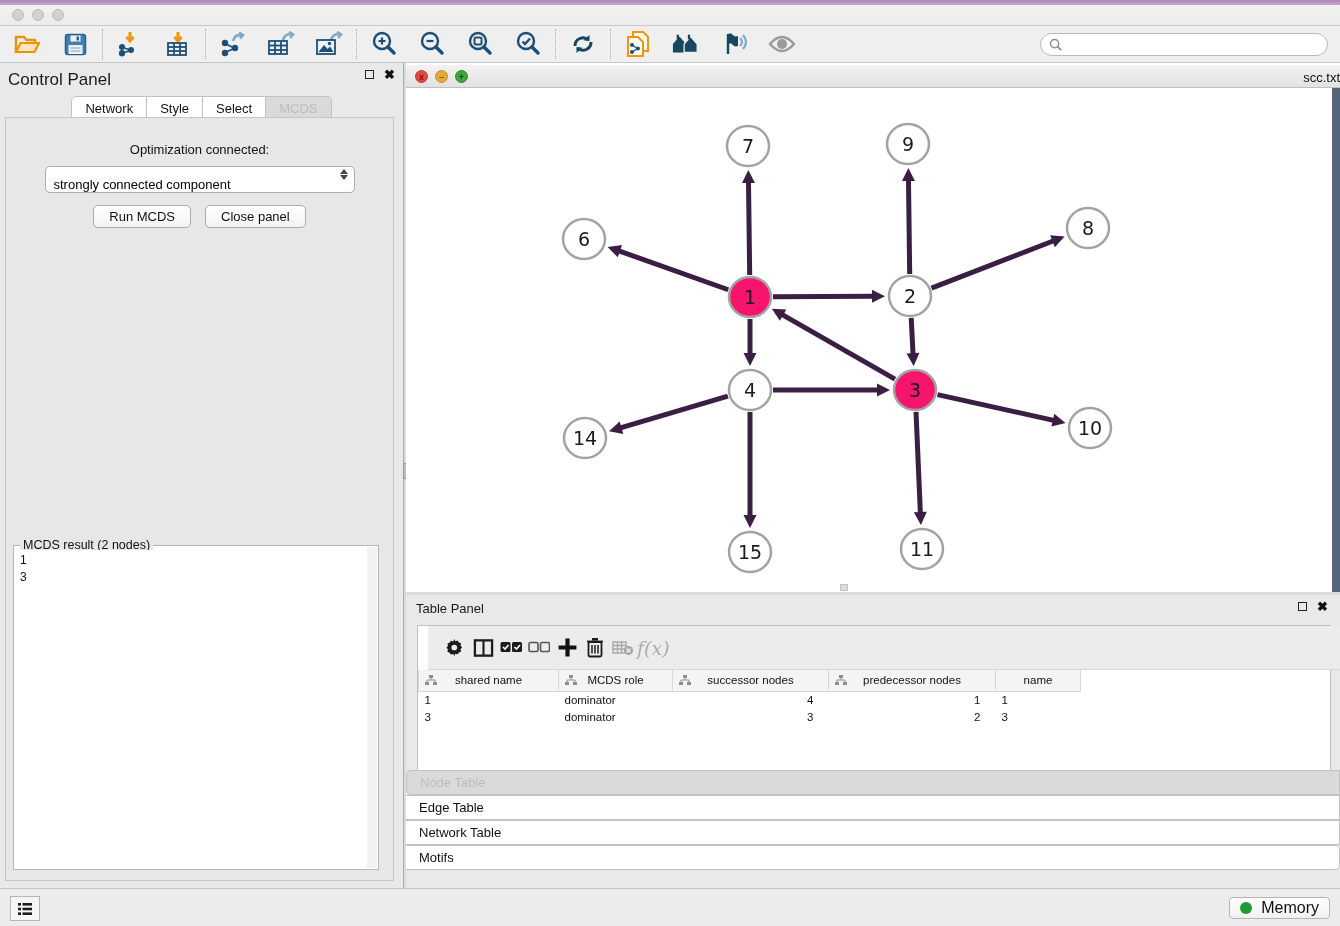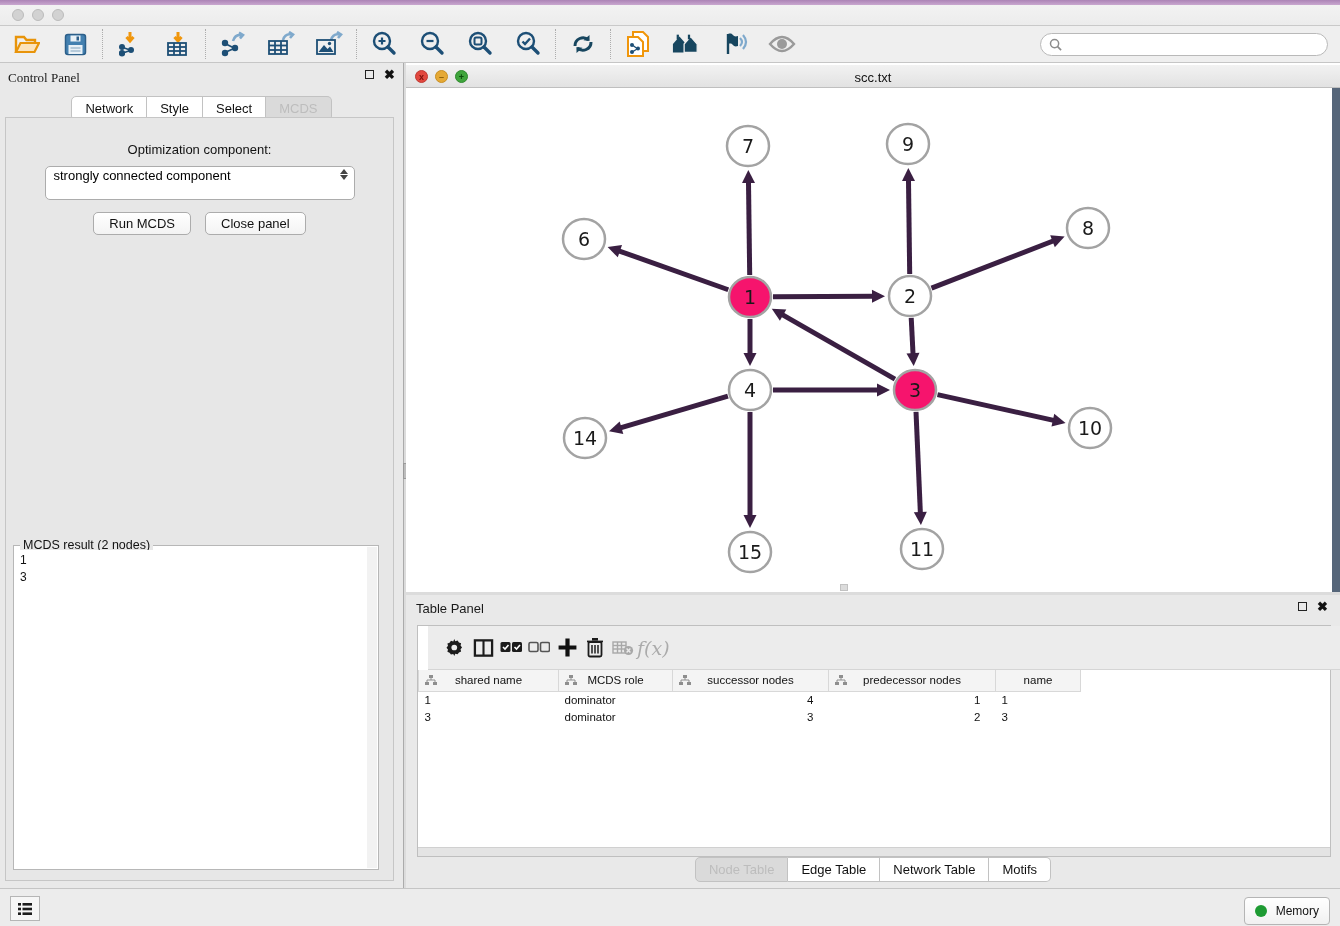--- a/index.html
+++ b/index.html
@@ -23,39 +23,39 @@
   .tsep { width:0; height:30px; border-left:1px dotted #ADADAD; }
   .icon-btn { width:28px; height:28px; display:flex; align-items:center; justify-content:center; cursor:default; }
   .searchbox { position:absolute; right:12px; top:7px; width:288px; height:23px;
     background:#fff; border:1px solid #B9B9B9; border-radius:12px;
     display:flex; align-items:center; padding-left:8px; gap:5px; }
   .searchbox input { border:none; outline:none; flex:1; font-size:12px; background:transparent; height:18px; }
 
   
   .control-panel { position:absolute; left:0; top:63px; width:403px; height:825px; background:#E9E9E9; }
   .panel-head { position:absolute; left:0; top:0; width:100%; height:28px; }
-  .panel-head .ptitle { position:absolute; left:8px; top:7px; font-size:13px; color:#1A1A1A;font-family:Liberation Serif, serif; }
+  .panel-head .ptitle { position:absolute; left:8px; top:7px; font-size:17px; color:#1A1A1A; }
   .panel-head .picons { position:absolute; right:8px; top:7px; display:flex; gap:10px; align-items:center; }
   .float-ic { width:9px; height:9px; border:1.5px solid #222; display:inline-block; }
   .close-ic { font-size:13px; font-weight:bold; color:#111; line-height:9px; }
 
   .seg { display:flex; justify-content:center; }
   .seg .tab { background:#fff; border:1px solid #C2C2C2; border-left:none;
     padding:4px 13px; font-size:13px; color:#111; white-space:nowrap; }
   .seg .tab:first-child { border-left:1px solid #C2C2C2; border-radius:5px 0 0 5px; }
   .seg .tab:last-child { border-radius:0 5px 5px 0; }
   .seg .tab.disabled { background:#DADADA; color:#BDBDBD; }
 
   .cp-tabs { position:absolute; top:33px; width:100%; }
   .cp-body { position:absolute; left:5px; right:9px; top:54px; bottom:7px;
     background:#E7E7E7; border:1px solid #C6C6C6; }
   .opt-label { margin-top:24px; text-align:center; font-size:13px; color:#111; }
   .opt-select { margin:9px auto 0; width:310px; height:27px; background:#fff;
-    border:1px solid #ACACAC; border-radius:5px; display:flex; align-items:flex-end;
-    padding:16px 8px; font-size:13px; position:relative; }
+    border:1px solid #ACACAC; border-radius:5px; display:flex; align-items:flex-start;
+    padding:10px 8px; font-size:13px; position:relative; }
   .opt-select .stepper { position:absolute; right:6px; top:2px; display:flex; flex-direction:column; gap:1px; }
   .opt-select .stepper i { width:0; height:0; border-left:4px solid transparent; border-right:4px solid transparent; }
   .opt-select .stepper i.up { border-bottom:5px solid #444; }
   .opt-select .stepper i.down { border-top:5px solid #444; }
   .btn-row { margin-top:12px; display:flex; justify-content:center; gap:14px; }
   .push-btn { background:linear-gradient(#FFF,#F3F3F3); border:1px solid #ACACAC; border-radius:5px;
     padding:3px 15px; font-size:13px; color:#111; }
 
   .result-fieldset { position:absolute; left:7px; right:14px; top:427px; bottom:10px;
     border:1px solid #B7B7B7; background:#fff; }
@@ -73,21 +73,21 @@
   
   .net-window { position:absolute; left:406px; top:63px; width:934px; height:529px; background:#fff; }
   .net-titlebar { position:absolute; left:0; top:2px; width:100%; height:23px;
     background:linear-gradient(#F2F2F2,#E2E2E2); border-bottom:1px solid #BFBFBF; }
   .net-tlights { position:absolute; left:9px; top:5px; display:flex; gap:7px; }
   .nt { width:13px; height:13px; border-radius:50%; font-size:9px; font-weight:bold;
     display:flex; align-items:center; justify-content:center; }
   .nt.red { background:#E1483F; border:1px solid #C03A33; color:#7E100C; }
   .nt.yellow { background:#E5A935; border:1px solid #C98F22; color:#8A5D07; }
   .nt.green { background:#3FA53C; border:1px solid #2F8A2E; color:#0C4D0C; }
-  .net-title { position:absolute; top:5px; width:100%; text-align:center; font-size:13px; color:#111; }
+  .net-title { position:absolute; top:5px; width:100%; text-align:right; font-size:13px; color:#111; }
   .net-canvas { position:absolute; left:0; top:25px; width:926px; height:504px; background:#fff; }
   .net-edge-strip { position:absolute; right:0; top:25px; width:8px; height:504px; background:#56667A; }
   .net-grip { position:absolute; left:434px; bottom:1px; width:8px; height:7px; background:#DCDCDC; border:1px solid #C2C2C2; }
 
   
   .table-panel { position:absolute; left:406px; top:595px; width:934px; height:293px; background:#E9E9E9; }
   .tp-head { position:absolute; left:0; top:0; width:100%; height:26px;text-align:right; }
   .tp-head .ptitle { position:absolute; left:10px; top:6px; font-size:13px; color:#1A1A1A; }
   .tp-head .picons { position:absolute; right:12px; top:7px; display:flex; gap:10px; align-items:center; }
   .tp-container { position:absolute; left:11px; right:9px; top:30px; height:232px;
@@ -96,30 +96,30 @@
     display:flex; align-items:center; padding-left:13px; border-bottom:1px solid #D5D5D5; }
   .tp-toolbar .fx { font-family:"DejaVu Serif", serif; font-style:italic; font-size:19px; color:#ABABAB; }
   .tgrid { position:absolute; left:0; top:44px; width:100%; }
   .tgrid table { border-collapse:collapse; table-layout:fixed; font-size:11.5px; width:662px; }
   .tgrid th { background:#F4F4F4; border:1px solid #D8D8D8; border-top:none; height:21px;
     font-weight:normal; color:#111; position:relative; text-align:center; }
   .tgrid th .hicon { position:absolute; left:6px; top:5px; }
   .tgrid td { height:17px; padding:0 6px; color:#111; border:none; }
   .tgrid td.r { text-align:right; padding-right:15px; }
   .tp-scrollstrip { position:absolute; left:0; bottom:0; width:100%; height:9px; background:#E4E4E4; border-top:1px solid #D0D0D0; }
-  .tp-tabs { position:absolute; bottom:6px; width:100%; }
+  .tp-tabs { position:absolute; bottom:18px; width:100%;flex-direction:column; }
 
   
   .statusbar { position:absolute; left:0; top:888px; width:1340px; height:38px;
     background:#ECECEC; border-top:1px solid #C5C5C5; }
   .status-left-btn { position:absolute; left:10px; top:7px; width:30px; height:25px;
     background:#F6F6F6; border:1px solid #B5B5B5; display:flex; align-items:center; justify-content:center; }
-  .memory-btn { position:absolute; right:10px; top:8px; height:28px;
+  .memory-btn { position:absolute; right:10px; top:8px; height:22px;
     background:linear-gradient(#FFF,#F1F1F1); border:1px solid #B5B5B5; border-radius:4px;
-    display:flex; align-items:center; gap:9px; padding:0 10px; font-size:12px; color:#111; }
+    display:flex; align-items:center; gap:9px; padding:0 10px; font-size:16px; color:#111; }
   .memory-dot { width:12px; height:12px; border-radius:50%; background:#1E9B33; }
 </style>
 </head>
 <body>
 
 <div class="titlebar">
   <div class="accent"></div>
   <div class="tlights">
     <div class="tlight"></div>
     <div class="tlight"></div>
@@ -302,21 +302,21 @@
       <span class="close-ic">✖</span>
     </span>
   </div>
   <div class="seg cp-tabs">
     <div class="tab">Network</div>
     <div class="tab">Style</div>
     <div class="tab">Select</div>
     <div class="tab disabled">MCDS</div>
   </div>
   <div class="cp-body">
-    <div class="opt-label">Optimization component:</div>
+    <div class="opt-label">Optimization connected:</div>
     <div class="opt-select">
       <span>strongly connected component</span>
       <span class="stepper">
           <i class="up"></i>
           <i class="down"></i>
         </span>
     </div>
     <div class="btn-row">
       <button class="push-btn">Run MCDS</button>
       <button class="push-btn">Close panel</button>

